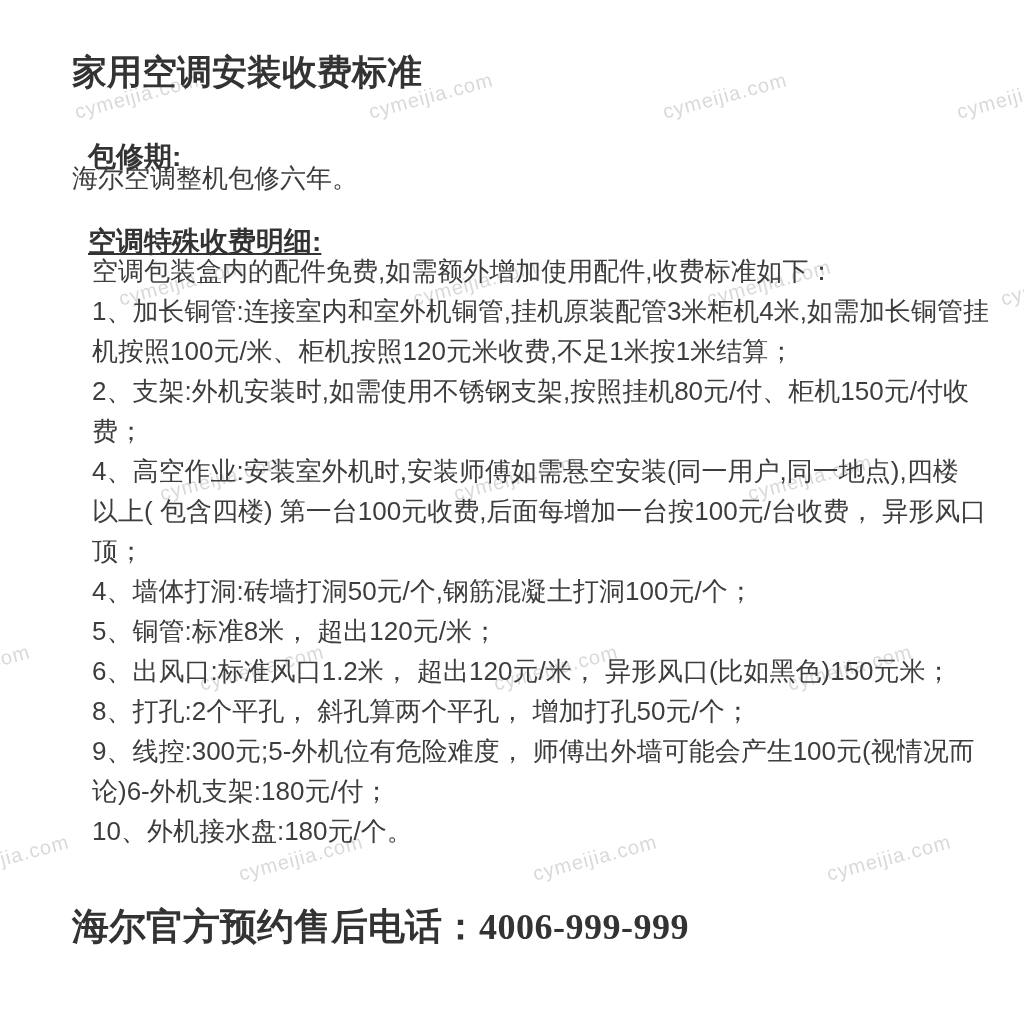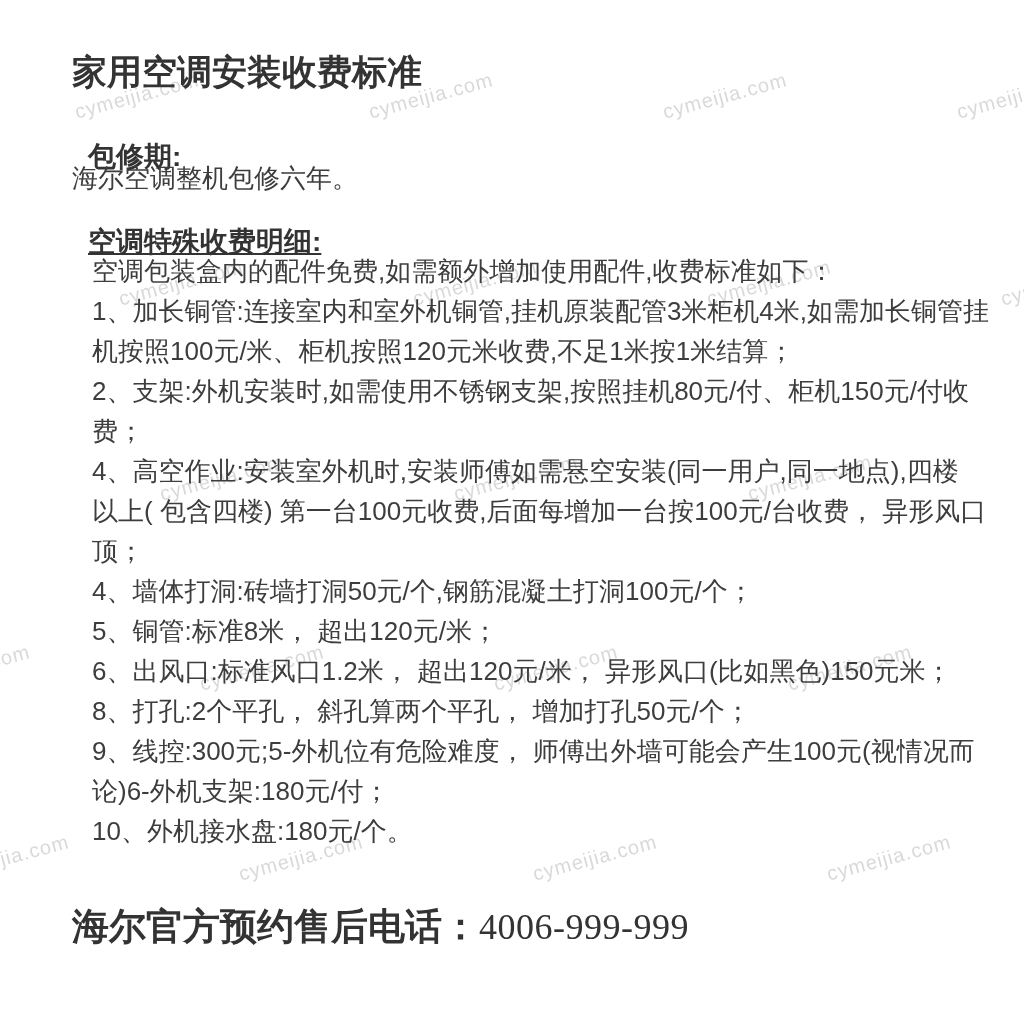--- a/index.html
+++ b/index.html
@@ -97,21 +97,21 @@
     white-space: nowrap;
   }
   .footer-label {
     font-size: 37px;
     font-weight: bold;
     color: var(--heading-color, #333333);
   }
   .footer-phone {
     font-family: "Liberation Serif", "DejaVu Serif", serif;
     font-size: 36px;
-    font-weight: 400;
+    font-weight: 700;
     color: var(--heading-color, #333333);
     letter-spacing: 0.5px;
   }
 </style>
 </head>
 <body>
 
 <div class="page">
 
   <div class="watermark-layer" id="wm-layer">

